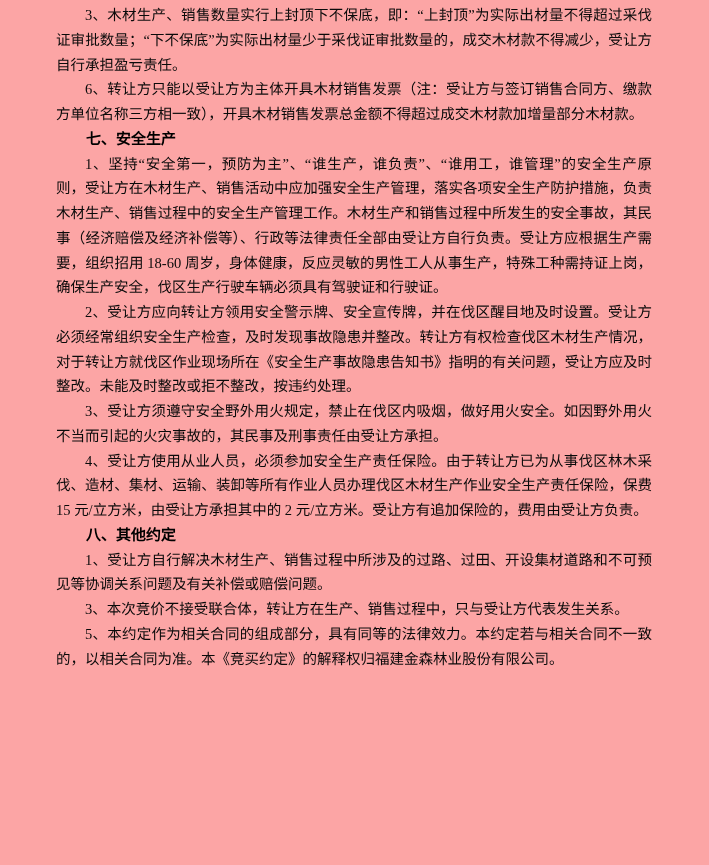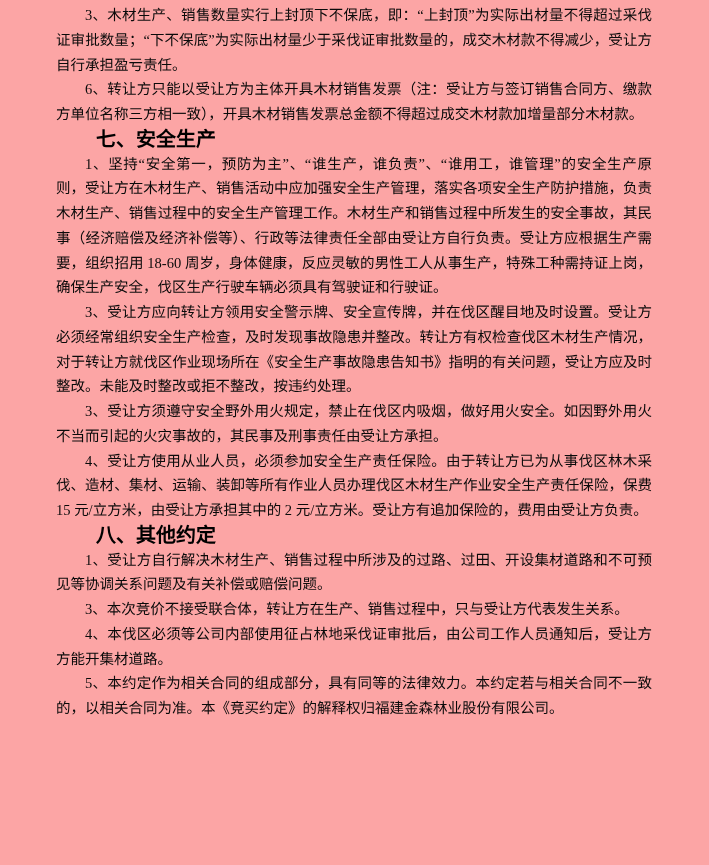--- a/index.html
+++ b/index.html
@@ -25,35 +25,34 @@
     padding: 0;
     text-indent: 2em;
     text-align: justify;
     text-justify: inter-ideograph;
     word-break: break-all;
   }
   .page h2.heading {
     margin: 0;
     padding: 0;
     text-indent: 2em;
-    font-size: 20px;
+    font-size: 15px;
     line-height: 24.75px;
     font-weight: bold;
     color: #000000;
   }
 </style>
 </head>
 <body>
 
 <div class="page">
   <p>3、木材生产、销售数量实行上封顶下不保底，即：“上封顶”为实际出材量不得超过采伐证审批数量；“下不保底”为实际出材量少于采伐证审批数量的，成交木材款不得减少，受让方自行承担盈亏责任。</p>
   <p>6、转让方只能以受让方为主体开具木材销售发票（注：受让方与签订销售合同方、缴款方单位名称三方相一致），开具木材销售发票总金额不得超过成交木材款加增量部分木材款。</p>
   <h2 class="heading">七、安全生产</h2>
   <p>1、坚持“安全第一，预防为主”、“谁生产，谁负责”、“谁用工，谁管理”的安全生产原则，受让方在木材生产、销售活动中应加强安全生产管理，落实各项安全生产防护措施，负责木材生产、销售过程中的安全生产管理工作。木材生产和销售过程中所发生的安全事故，其民事（经济赔偿及经济补偿等）、行政等法律责任全部由受让方自行负责。受让方应根据生产需要，组织招用 18-60 周岁，身体健康，反应灵敏的男性工人从事生产，特殊工种需持证上岗，确保生产安全，伐区生产行驶车辆必须具有驾驶证和行驶证。</p>
-  <p>3、受让方应向转让方领用安全警示牌、安全宣传牌，并在伐区醒目地及时设置。受让方必须经常组织安全生产检查，及时发现事故隐患并整改。转让方有权检查伐区木材生产情况，对于转让方就伐区作业现场所在《安全生产事故隐患告知书》指明的有关问题，受让方应及时整改。未能及时整改或拒不整改，按违约处理。</p>
+  <p>2、受让方应向转让方领用安全警示牌、安全宣传牌，并在伐区醒目地及时设置。受让方必须经常组织安全生产检查，及时发现事故隐患并整改。转让方有权检查伐区木材生产情况，对于转让方就伐区作业现场所在《安全生产事故隐患告知书》指明的有关问题，受让方应及时整改。未能及时整改或拒不整改，按违约处理。</p>
   <p>3、受让方须遵守安全野外用火规定，禁止在伐区内吸烟，做好用火安全。如因野外用火不当而引起的火灾事故的，其民事及刑事责任由受让方承担。</p>
   <p>4、受让方使用从业人员，必须参加安全生产责任保险。由于转让方已为从事伐区林木采伐、造材、集材、运输、装卸等所有作业人员办理伐区木材生产作业安全生产责任保险，保费 15 元/立方米，由受让方承担其中的 2 元/立方米。受让方有追加保险的，费用由受让方负责。</p>
   <h2 class="heading">八、其他约定</h2>
   <p>1、受让方自行解决木材生产、销售过程中所涉及的过路、过田、开设集材道路和不可预见等协调关系问题及有关补偿或赔偿问题。</p>
   <p>3、本次竞价不接受联合体，转让方在生产、销售过程中，只与受让方代表发生关系。</p>
-  <p>4、本伐区必须等公司内部使用征占林地采伐证审批后，由公司工作人员通知后，受让方方能开集材道路。</p>
   <p>5、本约定作为相关合同的组成部分，具有同等的法律效力。本约定若与相关合同不一致的，以相关合同为准。本《竞买约定》的解释权归福建金森林业股份有限公司。</p>
 </div>
 
 </body></html>

